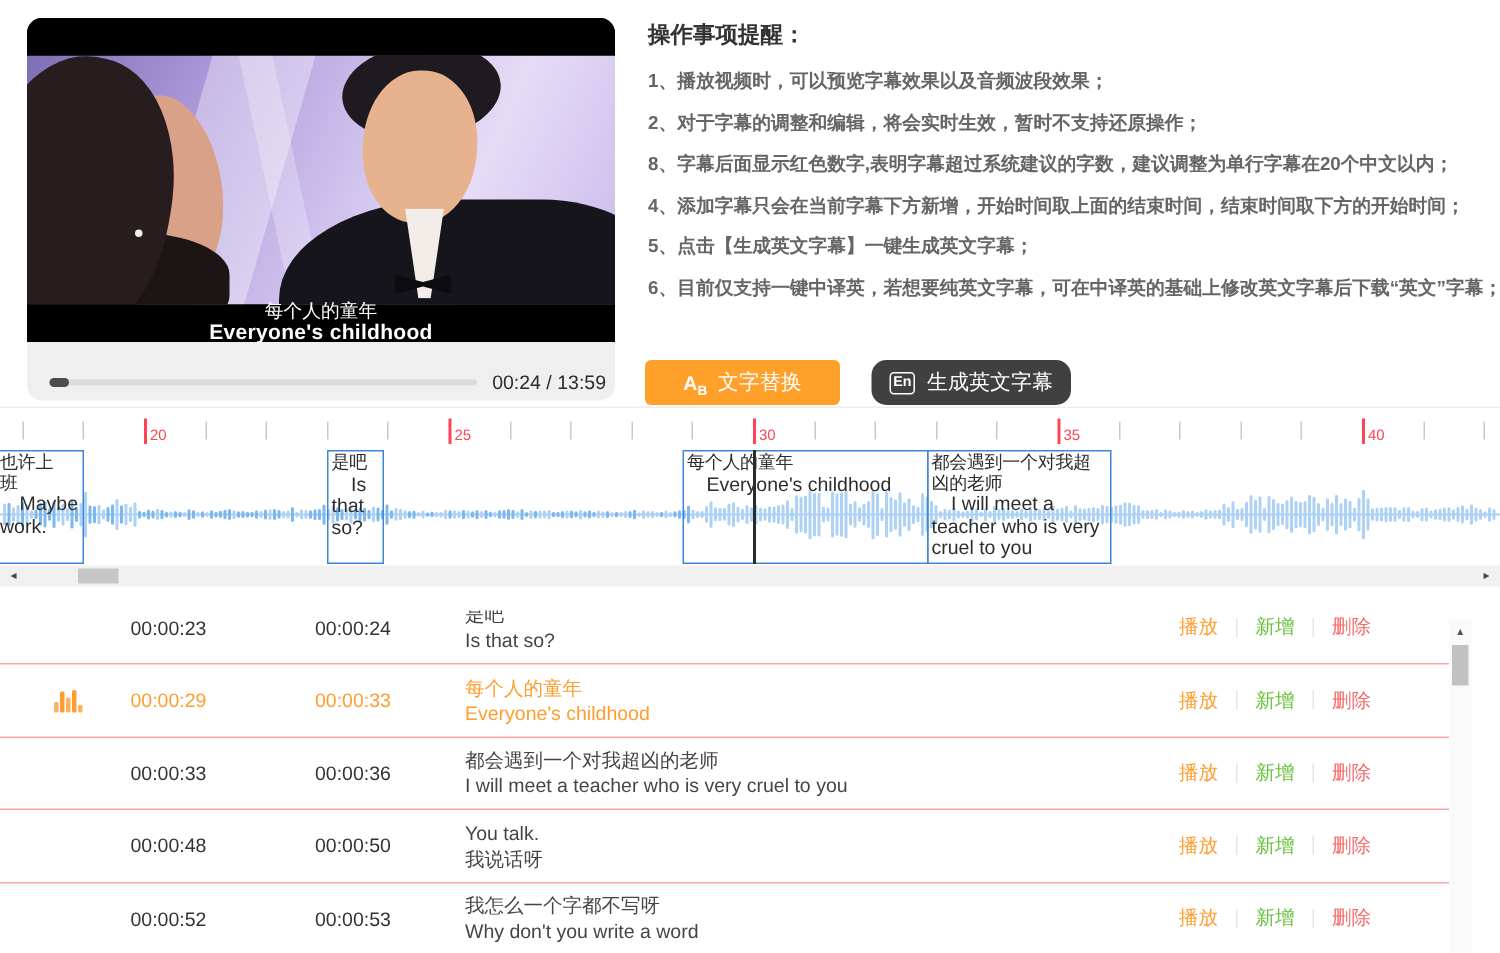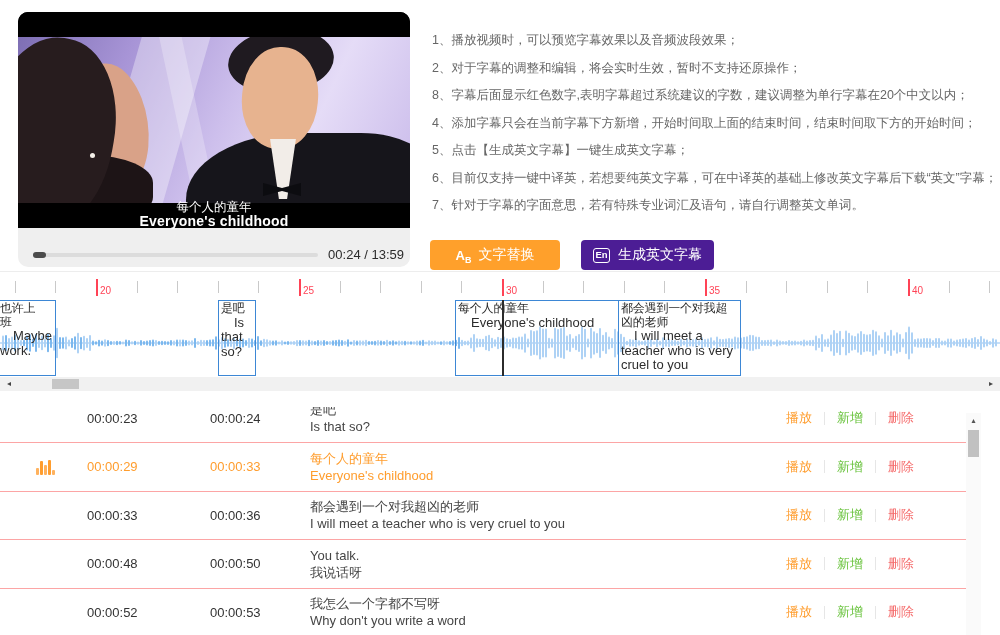--- a/index.html
+++ b/index.html
@@ -33,21 +33,21 @@
   .sub-zh { font-size:12.5px; line-height:13px; }
   .sub-en { font-size:14px; line-height:14px; font-weight:bold; letter-spacing:.2px; }
   .controls { position:relative; height:39px; }
   .ptrack { position:absolute; left:15px; top:25px; width:285px; height:4px; background:#dcdcdc; border-radius:2px; }
   .phandle { position:absolute; left:0px; top:-1px; width:13px; height:6px; background:#4c4c4c; border-radius:3px; }
   .ptime { position:absolute; right:6px; top:19px; font-size:13px; color:#2b2b2b; }
 
   
   .tips { position:absolute; left:432px; top:14px; width:566px; }
   .tips-title { font-size:15px; font-weight:bold; color:#333; }
-  .tips ul { list-style:none; margin-top:13px; }
+  .tips ul { list-style:none; margin-top:8px;font-weight:bold; }
   .tips li { height:27.5px; line-height:27.5px; font-size:12.5px; color:#666; white-space:nowrap; overflow:hidden; }
 
   
   .btn { position:absolute; top:240px; height:30px; border:none; border-radius:4px; color:#fff;
     font-size:14px; display:flex; align-items:center; justify-content:center; cursor:pointer;
     font-family:inherit; }
   .btn-replace { left:430px; width:130px; }
   .btn-generate { left:581px; width:133px; }
   .ic-ab { font-weight:bold; margin-right:7px; }
   .ic-a { font-size:13px; } .ic-b { font-size:9px; display:inline-block; transform:translateY(3px); }
@@ -128,36 +128,36 @@
     </div>
     <div class="controls">
       <div class="ptrack">
         <div class="phandle"></div>
       </div>
       <div class="ptime">00:24 / 13:59</div>
     </div>
   </div>
 
   <div class="tips">
+    <div class="tips-title">操作事项提醒：</div>
     <ul id="tips-list">
         <li>1、播放视频时，可以预览字幕效果以及音频波段效果；</li>
         <li>2、对于字幕的调整和编辑，将会实时生效，暂时不支持还原操作；</li>
         <li>8、字幕后面显示红色数字,表明字幕超过系统建议的字数，建议调整为单行字幕在20个中文以内；</li>
         <li>4、添加字幕只会在当前字幕下方新增，开始时间取上面的结束时间，结束时间取下方的开始时间；</li>
         <li>5、点击【生成英文字幕】一键生成英文字幕；</li>
         <li>6、目前仅支持一键中译英，若想要纯英文字幕，可在中译英的基础上修改英文字幕后下载“英文”字幕；</li>
-        <li>7、针对于字幕的字面意思，若有特殊专业词汇及语句，请自行调整英文单词。</li>
       </ul>
   </div>
 
   <button class="btn btn-replace" style="background: rgb(255, 160, 43);">
     <span class="ic-ab"><span class="ic-a">A</span><span class="ic-b">B</span></span>
     <span>文字替换</span>
   </button>
-  <button class="btn btn-generate" style="background: #4c1d95;">
+  <button class="btn btn-generate" style="background: #404040; border-radius: 10px;">
     <span class="en-badge">En</span>
     <span>生成英文字幕</span>
   </button>
 
   <div class="topline"></div>
   <div class="ruler" id="ruler">
       <div class="tick minor" style="left: 14.8px;"></div>
       <div class="tick minor" style="left: 55.4px;"></div>
       <div class="tick major" style="left: 96px; background: rgb(255, 67, 86);"></div>
       <div class="tick-label" style="left: 100px; color: rgb(255, 67, 86);">20</div>

